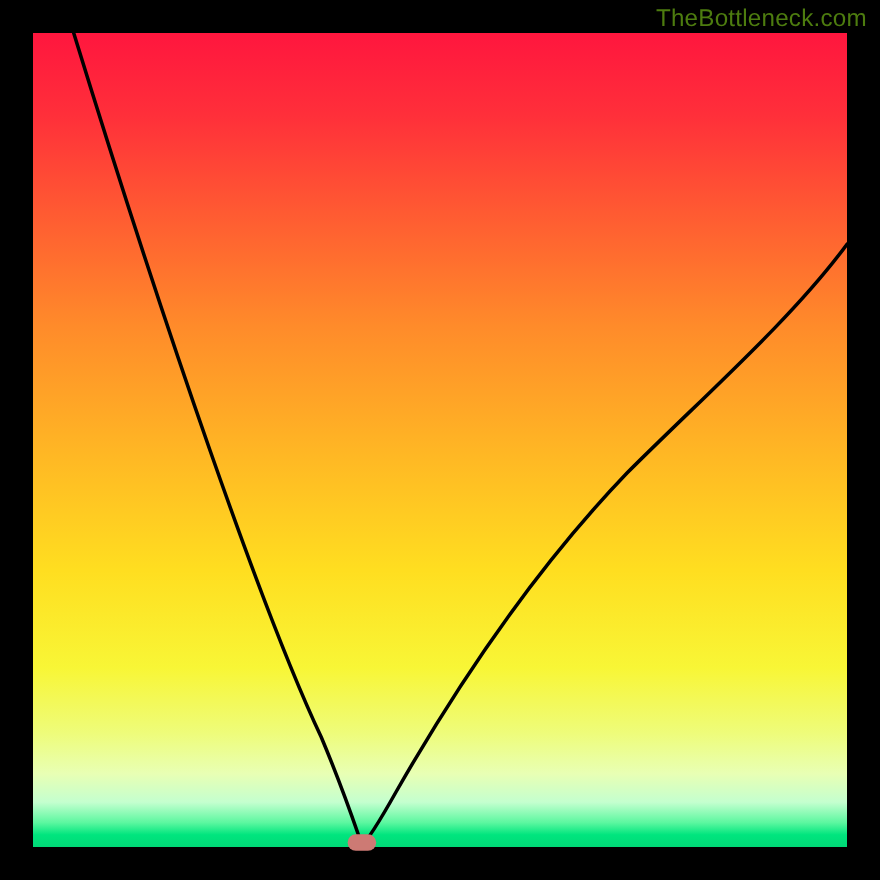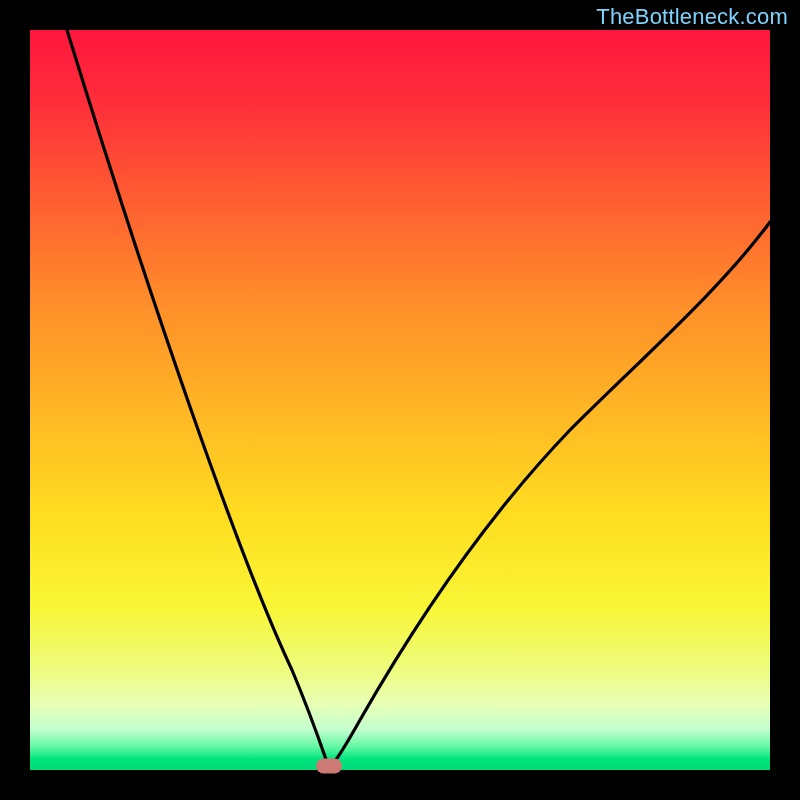--- a/index.html
+++ b/index.html
@@ -53,21 +53,21 @@
     width: 26px;
     height: 15px;
     border-radius: 8px;
     background: #cd7a74;
     transform: translate(-50%, -50%);
   }
   .watermark {
     position: absolute;
     top: 4px;
     right: 12px;
-    color: #7dd3fc;
+    color: #4d7c0f;
     font-size: 22px;
     letter-spacing: 0.2px;
     font-weight: 500;
   }
 </style>
 </head>
 <body>
 
 <div class="frame">
 

